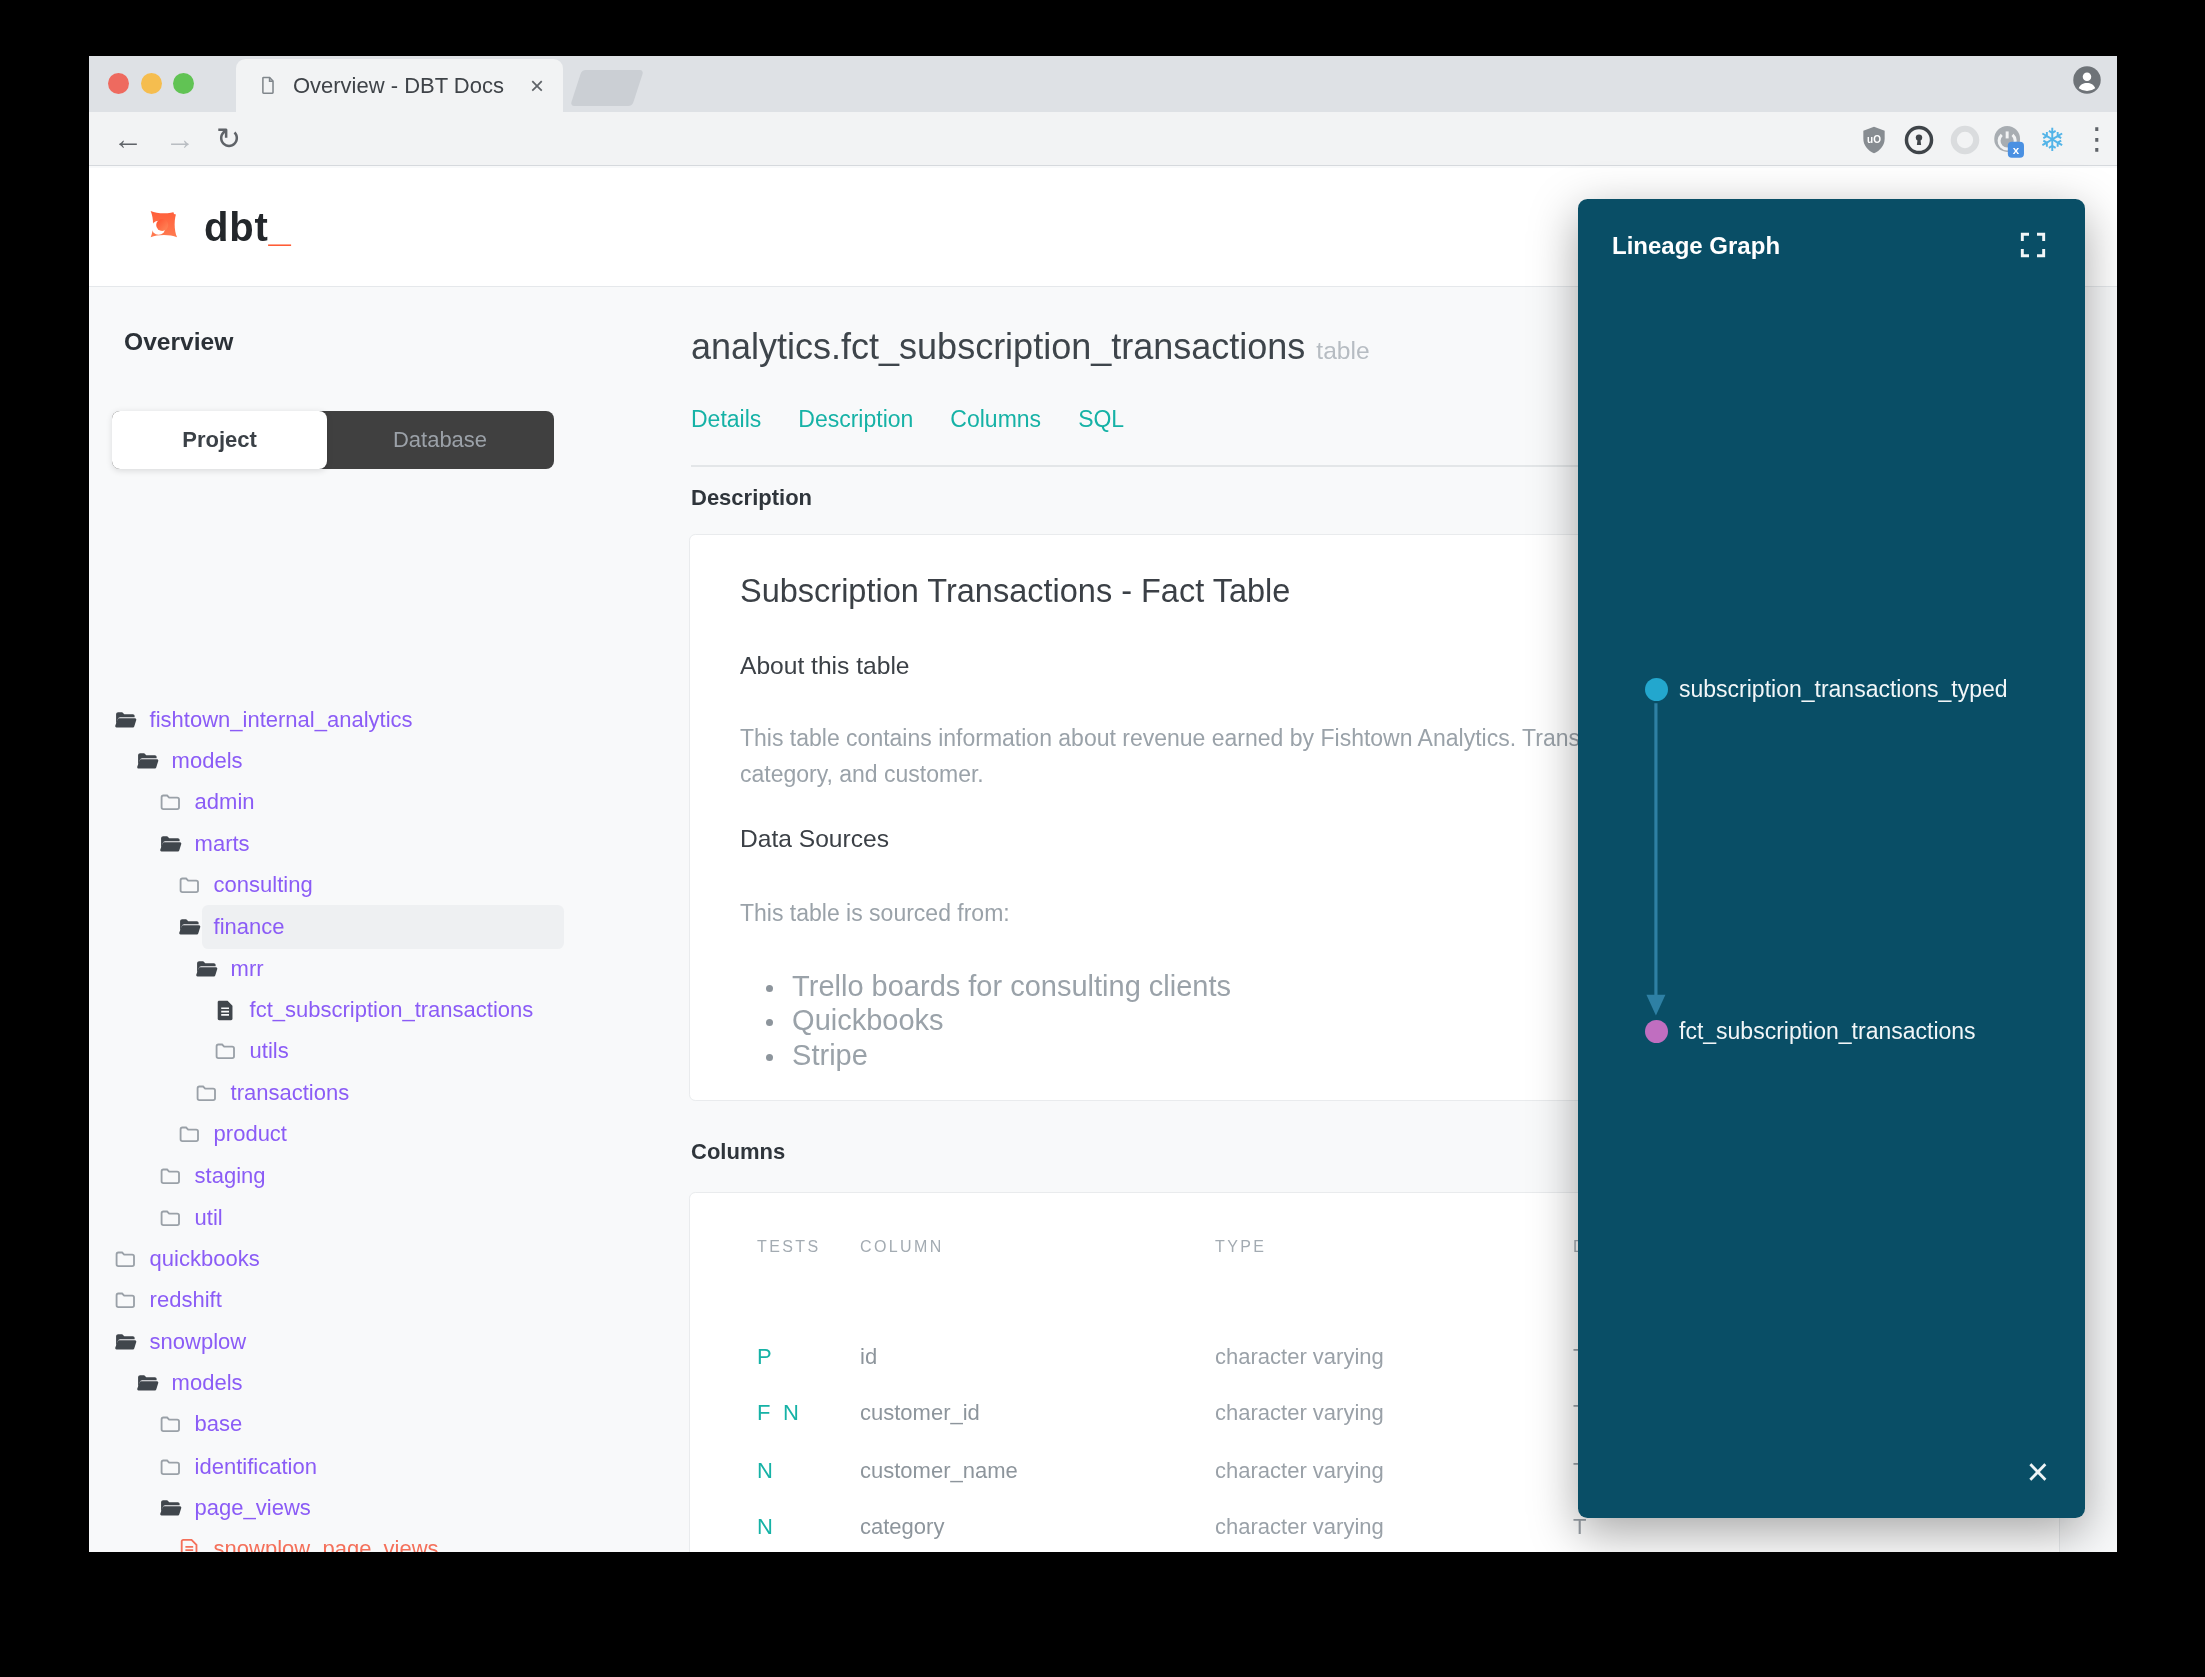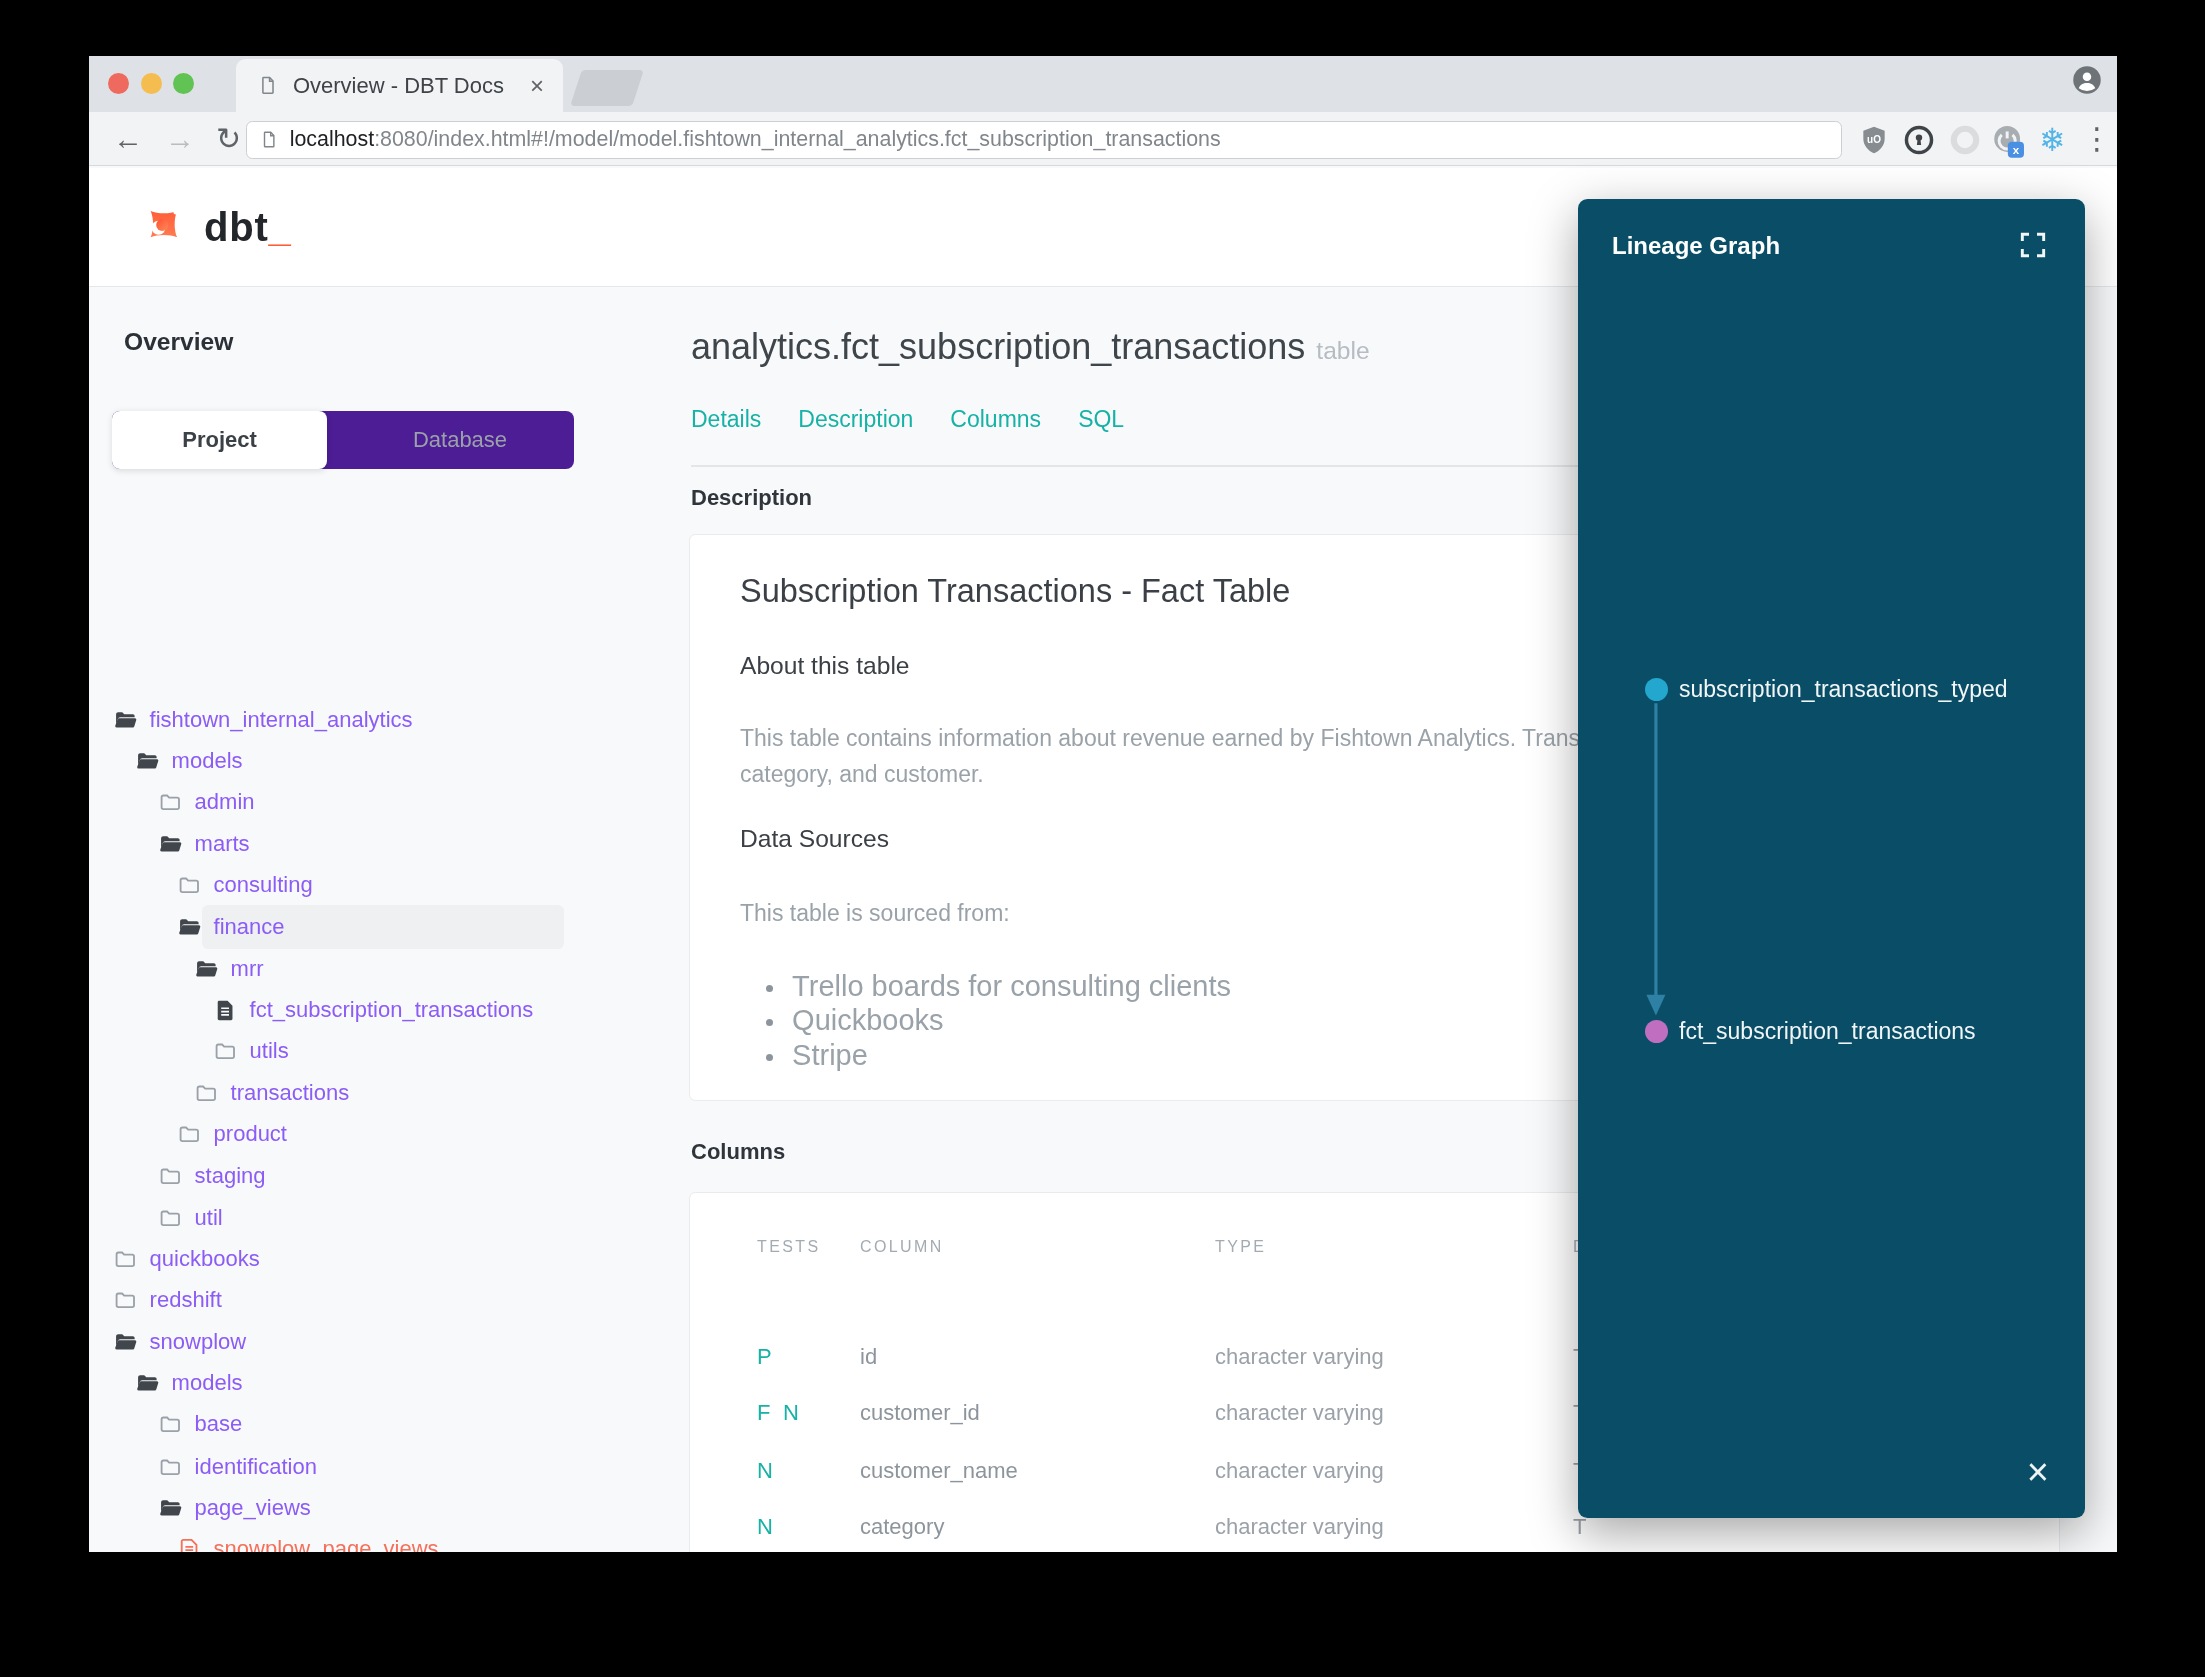--- a/index.html
+++ b/index.html
@@ -27,21 +27,21 @@
     border-bottom:1.6px solid #e5e8eb;box-sizing:border-box;z-index:5;}
   #logo{position:absolute;left:46px;top:33px;display:flex;align-items:center;}
   #logo .word{font-size:40px;font-weight:bold;color:#23272b;margin-left:17px;letter-spacing:0.8px;}
   #logo .cursor{color:#ff5c35;font-weight:bold;}
   #search{position:absolute;left:593px;top:35px;width:1213px;height:51px;background:#edeff1;
     border-radius:8px;border:none;display:flex;align-items:center;padding-left:24px;box-sizing:border-box;}
   #search .ph{font-size:23px;color:#a9afb5;}
   
   #sidebar{position:absolute;left:0;top:231px;width:589px;bottom:0;background:#f8f9fa;}
   #sb-title{position:absolute;left:35px;top:41px;font-size:24.6px;font-weight:bold;color:#2b3137;}
-  #segmented{position:absolute;left:23px;top:124px;width:442px;height:58px;background:#4c1d95;border-radius:8px;padding-left:20px;}
+  #segmented{position:absolute;left:23px;top:124px;width:442px;height:58px;background:#404040;border-radius:8px;}
   #seg-project{position:absolute;left:0;top:0;width:215px;height:58px;background:#fff;border-radius:8px;
     box-shadow:0 1.6px 6.3px rgba(0,0,0,.12);display:flex;align-items:center;justify-content:center;
     font-size:22px;font-weight:bold;color:#3b4147;}
   #seg-database{position:absolute;right:0;top:0;width:228px;height:58px;display:flex;align-items:center;
     justify-content:center;font-size:22px;color:#9ba1a8;}
   .tree-row{position:absolute;height:38px;display:flex;align-items:center;}
   .tree-row .ticon{width:24.6px;height:24.6px;flex:none;}
   .tree-row .tlabel{margin-left:12px;font-size:22px;white-space:nowrap;}
   .t-dark{color:#40464c;} .t-dark .tlabel{color:#8b5cf6;}
   .t-gray{color:#9aa1a8;} .t-gray .tlabel{color:#8b5cf6;}
@@ -129,27 +129,20 @@
       <circle cx="12" cy="12" r="11" fill="#6e7378"></circle>
       <circle cx="12" cy="9.4" r="3.4" fill="#fff"></circle>
       <path d="M5.4 18.6c1-3 3.6-4.3 6.6-4.3s5.6 1.3 6.6 4.3a11 11 0 0 1-13.2 0z" fill="#fff"></path>
     </svg>
   </div>
 
   <div id="toolbar">
     <span class="navbtn" style="left:24px;">←</span>
     <span class="navbtn" style="left:76px;color:#b9bdc2;">→</span>
     <span class="navbtn" style="left:127px;">↻</span>
-    <div id="urlbar">
-      <svg width="19" height="19" viewBox="0 0 24 24" style="color:#80868b">
-          <use href="#i-doc"></use>
-        </svg>
-      <span class="u-host">localhost</span>
-        <span class="u-rest">:8080/index.html#!/model/model.fishtown_internal_analytics.fct_subscription_transactions</span>
-    </div>
   </div>
   <svg class="ext" style="left:1769px;" width="32" height="32" viewBox="0 0 24 24">
     <path d="M12 2l8 3v6c0 5-3.5 9-8 11-4.5-2-8-6-8-11V5z" fill="#878c91"></path>
     <text x="12" y="14.5" font-size="7.5" fill="#fff" text-anchor="middle" font-family="Liberation Sans,sans-serif" font-weight="bold">uO</text>
   </svg>
   <svg class="ext" style="left:1814px;" width="32" height="32" viewBox="0 0 24 24">
     <circle cx="12" cy="12" r="9.4" fill="none" stroke="#3f4449" stroke-width="2.6"></circle>
     <circle cx="12" cy="10.2" r="2.4" fill="#3f4449"></circle>
     <path d="M10.9 11.8h2.2l.5 4h-3.2z" fill="#3f4449"></path>
   </svg>

